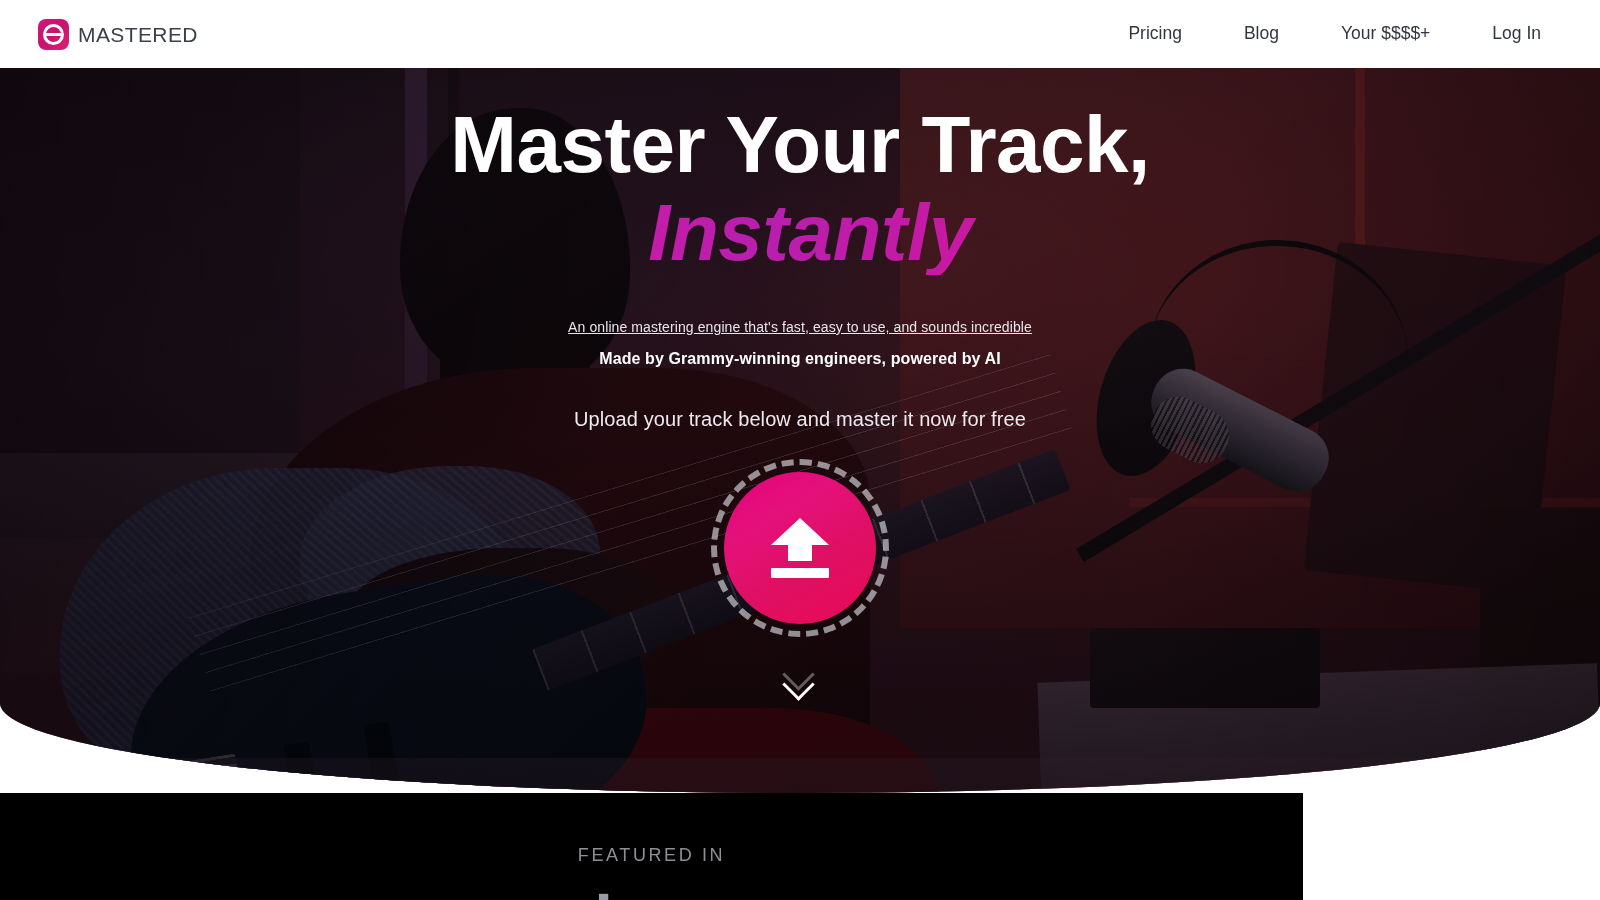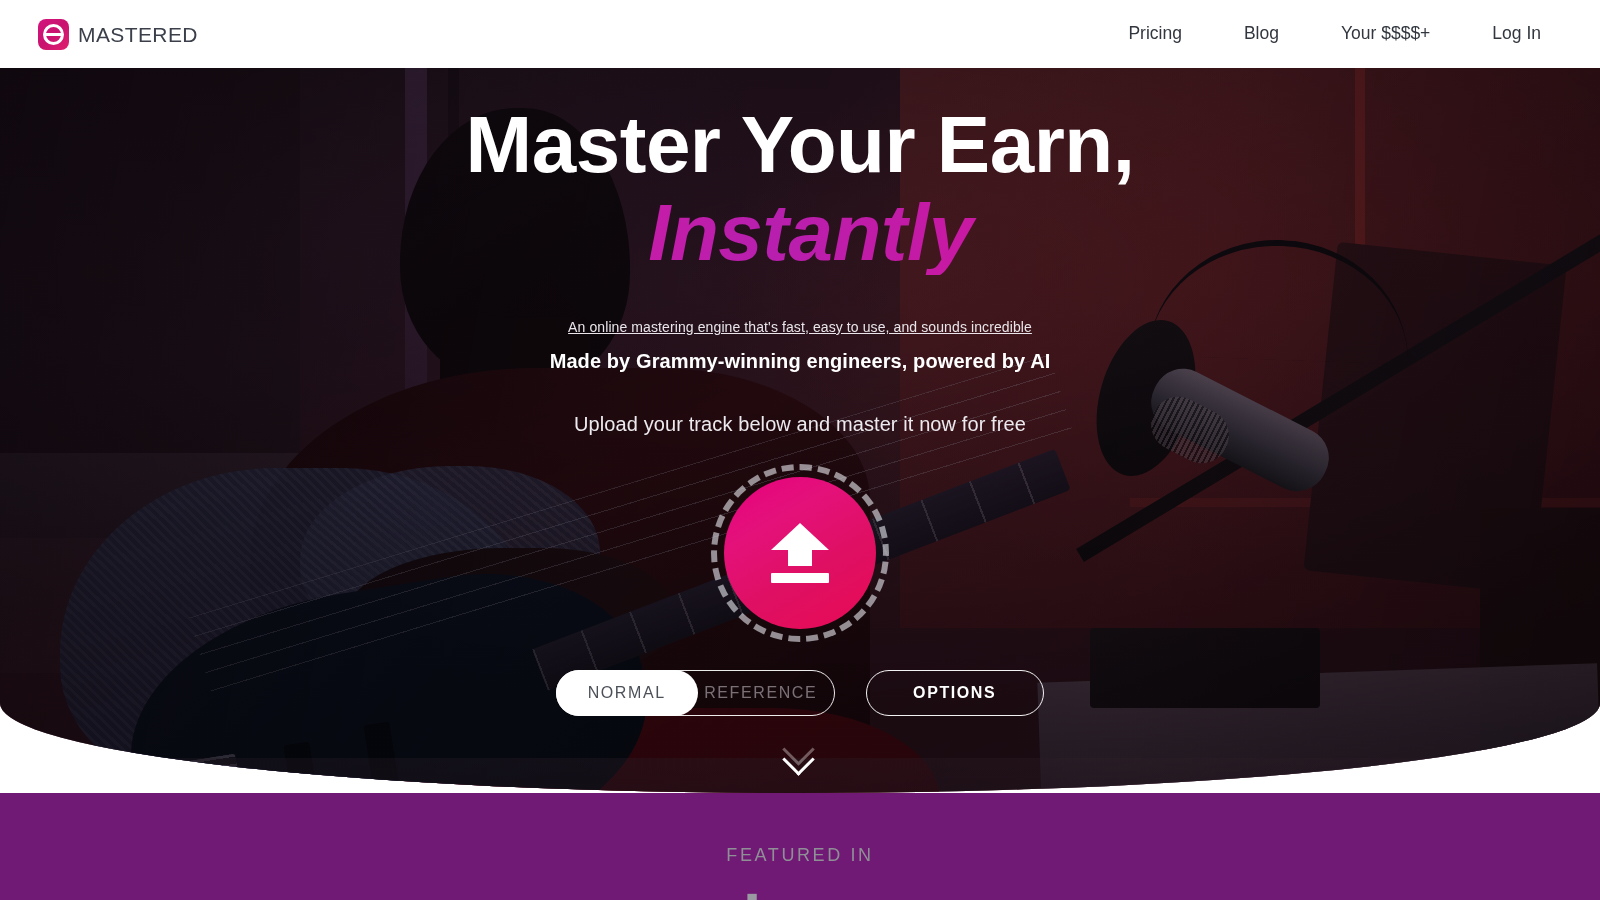--- a/index.html
+++ b/index.html
@@ -344,21 +344,21 @@
   .hero-sub1 {
     margin-top:44px;
     font-size:14px;
     color:#e9e5ea;
     font-weight:400;
     letter-spacing:0.1px;
     text-decoration:underline;
   }
   .hero-sub2 {
     margin-top:15px;
-    font-size:20px;
+    font-size:16px;
     color:#ffffff;
     font-weight:bold;
     letter-spacing:0.1px;
   }
   .hero-sub3 {
     margin-top:40px;
     font-size:20px;
     color:#eceaef;
     font-weight:400;
     letter-spacing:0.1px;
@@ -481,22 +481,22 @@
     border-bottom:3.5px solid #ffffff;
     transform:rotate(45deg);
   }
   .chev.faded::before { border-color:rgba(255,255,255,0.34); }
   .chev.second { margin-top:-4px; }
 
   
   .featured {
     position:absolute;
     top:793px; left:0;
-    width:1600px; height:107px;
-    background:#701a75;
+    width:1303px; height:107px;
+    background:#000000;
     text-align:center;
     z-index:5;
   }
   .featured-title {
     margin-top:52px;
     font-size:18px;
     letter-spacing:2.6px;
     color:#8f8f96;
     font-weight:400;
   }
@@ -573,48 +573,41 @@
     <div class="ph-mic"></div>
     <div class="ph-mic-grill"></div>
     <div class="ph-floor"></div>
     <div class="hero-tint"></div>
     <div class="hero-tint2"></div>
   </div>
 
   <div class="hero-content">
 
     <h1 class="hero-h1">
-      <span>Master Your Earn,</span>
+      <span>Master Your Track,</span>
       <span class="hero-h1-accent">Instantly</span>
     </h1>
 
     <p class="hero-sub1">An online mastering engine that's fast, easy to use, and sounds incredible</p>
 
     <p class="hero-sub2">Made by Grammy-winning engineers, powered by AI</p>
 
     <p class="hero-sub3">Upload your track below and master it now for free</p>
 
     <div class="upload-zone">
       <div class="upload-ring"></div>
       <div class="upload-circle">
         <div class="upload-arrow">
           <div class="tri"></div>
           <div class="stem"></div>
           <div class="base"></div>
         </div>
       </div>
     </div>
 
-    <div class="mode-row">
-      <div class="toggle-pill">
-        <button class="toggle-seg active">NORMAL</button>
-        <button class="toggle-seg inactive">REFERENCE</button>
-      </div>
-      <button class="options-btn">OPTIONS</button>
-    </div>
 
     <div class="scroll-chevrons">
       <div class="chev faded"></div>
       <div class="chev second"></div>
     </div>
 
   </div>
 </div>
 
 <div class="featured">

